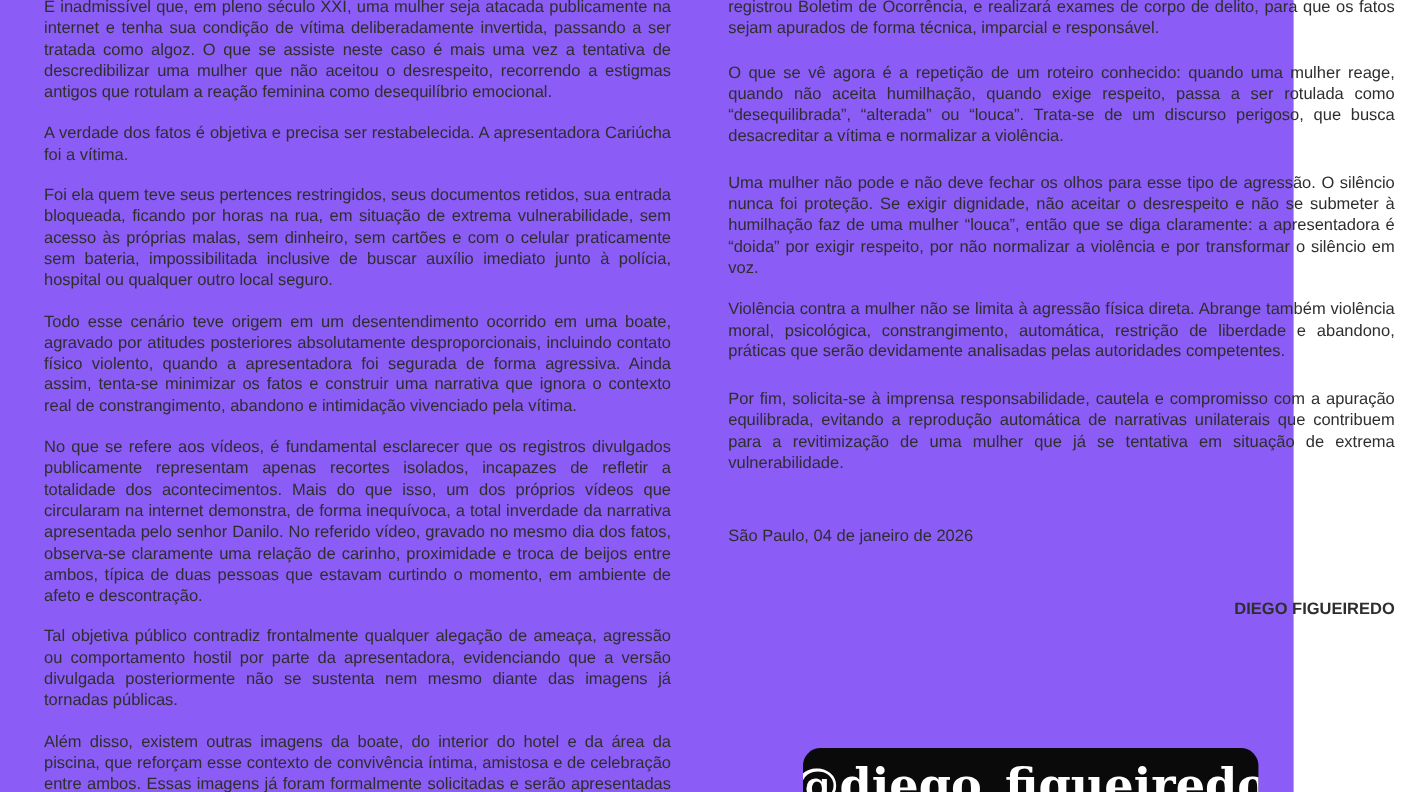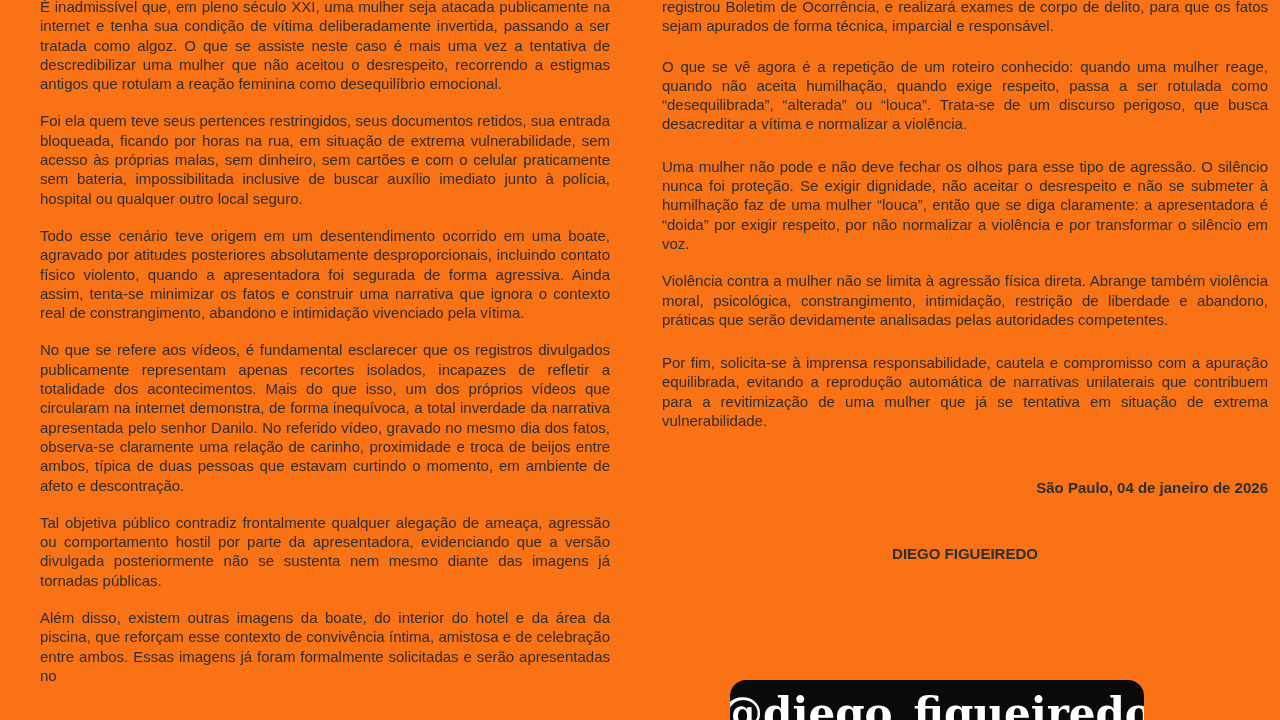--- a/index.html
+++ b/index.html
@@ -8,23 +8,23 @@
     background: #ffffff;
   }
   body {
     width: 1280px;
     height: 720px;
     overflow: hidden;
     font-family: "Liberation Sans", sans-serif;
   }
   .doc {
     position: relative;
-    width: 1280px;
+    width: 1176px;
     height: 720px;
-    background: #f97316;
+    background: #8b5cf6;
   }
   .col {
     position: absolute;
     top: -3px;
     color: #2e2e2e;
     font-size: 15px;
     line-height: 19.3px;
     text-align: justify;
     text-justify: inter-word;
   }
@@ -32,26 +32,26 @@
   .col-right { left: 662px; width: 606px; }
   .col p { margin: 0 0 18px 0; }
   .col-right p.rp1 { margin-bottom: 21px; }
   .col-right p.rp2 { margin-bottom: 23px; }
   .col-right p.rp3 { }
   .col-right p.rp4 { margin-bottom: 24px; }
   .col-right p.rp5 { margin-bottom: 0; }
   .bold { font-weight: 400; }
   .date-line {
     margin: 48px 0 0 0 !important;
-    text-align: right;
-    font-weight: 700;
+    text-align: left;
+    font-weight: 400;
   }
   .signature {
     margin-top: 46px;
-    text-align: center;
+    text-align: right;
     font-weight: 700;
     line-height: 20px;
   }
   .signature p { margin: 0; }
   .handle-banner {
     position: absolute;
     left: 730px;
     top: 680px;
     width: 414px;
     height: 90px;
@@ -72,32 +72,33 @@
     white-space: nowrap;
   }
 </style>
 </head>
 <body>
 
 <div class="doc">
 
   <div class="col col-left">
     <p><span>É inadmissível que, em pleno século XXI, uma mulher seja atacada publicamente na internet e tenha sua condição de vítima deliberadamente invertida, passando a ser tratada como algoz. O que se assiste neste caso é mais uma vez a tentativa de descredibilizar uma mulher que não aceitou o desrespeito, recorrendo a estigmas antigos que rotulam a reação feminina como desequilíbrio emocional.</span></p>
+    <p><span>A verdade dos fatos é objetiva e precisa ser restabelecida. A apresentadora Cariúcha foi a vítima.</span></p>
     <p><span>Foi ela quem teve seus pertences restringidos, seus documentos retidos, sua entrada bloqueada, ficando por horas na rua, em situação de extrema vulnerabilidade, sem acesso às próprias malas, sem dinheiro, sem cartões e com o celular praticamente sem bateria, impossibilitada inclusive de buscar auxílio imediato junto à polícia, hospital ou qualquer outro local seguro.</span></p>
     <p><span>Todo esse cenário teve origem em um desentendimento ocorrido em uma boate, agravado por atitudes posteriores absolutamente desproporcionais, incluindo contato físico violento, quando a apresentadora foi segurada de forma agressiva. Ainda assim, tenta-se minimizar os fatos e construir uma narrativa que ignora o contexto real de constrangimento, abandono e intimidação vivenciado pela vítima.</span></p>
     <p><span>No que se refere aos vídeos, é fundamental esclarecer que os registros divulgados publicamente representam apenas recortes isolados, incapazes de refletir a totalidade dos acontecimentos. Mais do que isso, um dos próprios vídeos que circularam na internet demonstra, de forma inequívoca, a total inverdade da narrativa apresentada pelo senhor Danilo. No referido vídeo, gravado no mesmo dia dos fatos, observa-se claramente uma relação de carinho, proximidade e troca de beijos entre ambos, típica de duas pessoas que estavam curtindo o momento, em ambiente de afeto e descontração.</span></p>
     <p><span class="bold">Tal objetiva público contradiz frontalmente qualquer alegação de ameaça, agressão ou comportamento hostil por parte da apresentadora</span><span>, evidenciando que a versão divulgada posteriormente não se sustenta nem mesmo diante das imagens já tornadas públicas.</span></p>
     <p><span>Além disso, existem outras imagens da boate, do interior do hotel e da área da piscina, que reforçam esse contexto de convivência íntima, amistosa e de celebração entre ambos. Essas imagens já foram formalmente solicitadas e serão apresentadas no</span></p>
   </div>
 
   <div class="col col-right">
     <p class="rp1"><span>registrou Boletim de Ocorrência, e realizará exames de corpo de delito, para que os fatos sejam apurados de forma técnica, imparcial e responsável.</span></p>
     <p class="rp2"><span>O que se vê agora é a repetição de um roteiro conhecido: quando uma mulher reage, quando não aceita humilhação, quando exige respeito, passa a ser rotulada como “desequilibrada”, “alterada” ou “louca”. Trata-se de um discurso perigoso, que busca desacreditar a vítima e normalizar a violência.</span></p>
     <p class="rp3"><span>Uma mulher não pode e não deve fechar os olhos para esse tipo de agressão. O silêncio nunca foi proteção. Se exigir dignidade, não aceitar o desrespeito e não se submeter à humilhação faz de uma mulher “louca”, então que se diga claramente: a apresentadora é “doida” por exigir respeito, por não normalizar a violência e por transformar o silêncio em voz.</span></p>
-    <p class="rp4"><span>Violência contra a mulher não se limita à agressão física direta. Abrange também violência moral, psicológica, constrangimento, intimidação, restrição de liberdade e abandono, práticas que serão devidamente analisadas pelas autoridades competentes.</span></p>
+    <p class="rp4"><span>Violência contra a mulher não se limita à agressão física direta. Abrange também violência moral, psicológica, constrangimento, automática, restrição de liberdade e abandono, práticas que serão devidamente analisadas pelas autoridades competentes.</span></p>
     <p class="rp5"><span>Por fim, </span><span class="bold">solicita-se à imprensa responsabilidade, cautela e compromisso com a apuração equilibrada</span><span>, evitando a reprodução automática de narrativas unilaterais que contribuem para a revitimização de uma mulher que já se tentativa em situação de extrema vulnerabilidade.</span></p>
 
     <p class="date-line">São Paulo, 04 de janeiro de 2026</p>
 
     <div class="signature">
       <p>DIEGO FIGUEIREDO</p>
     </div>
   </div>
 
   <div class="handle-banner">

